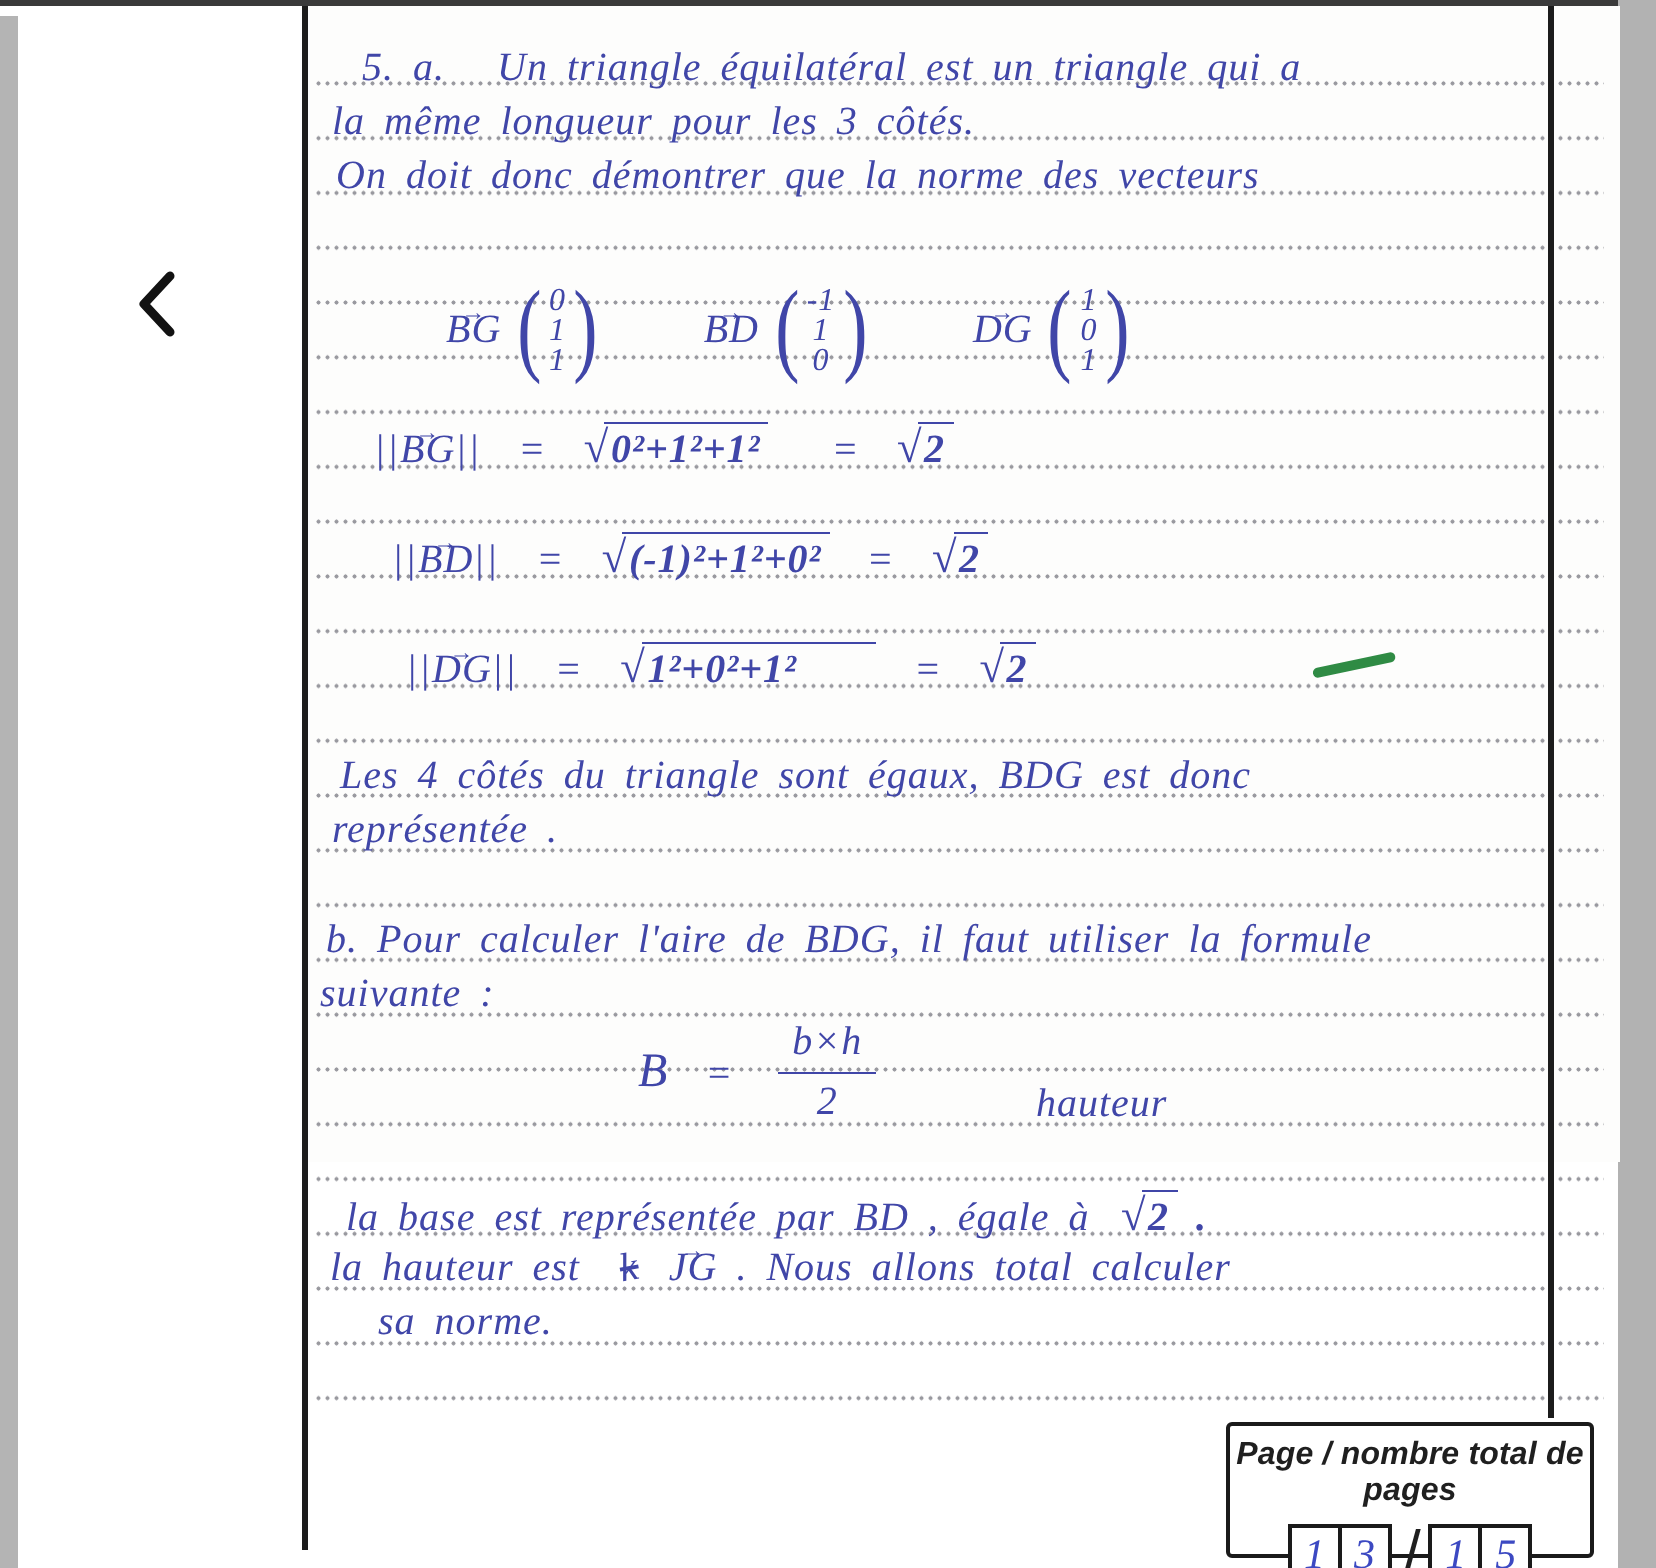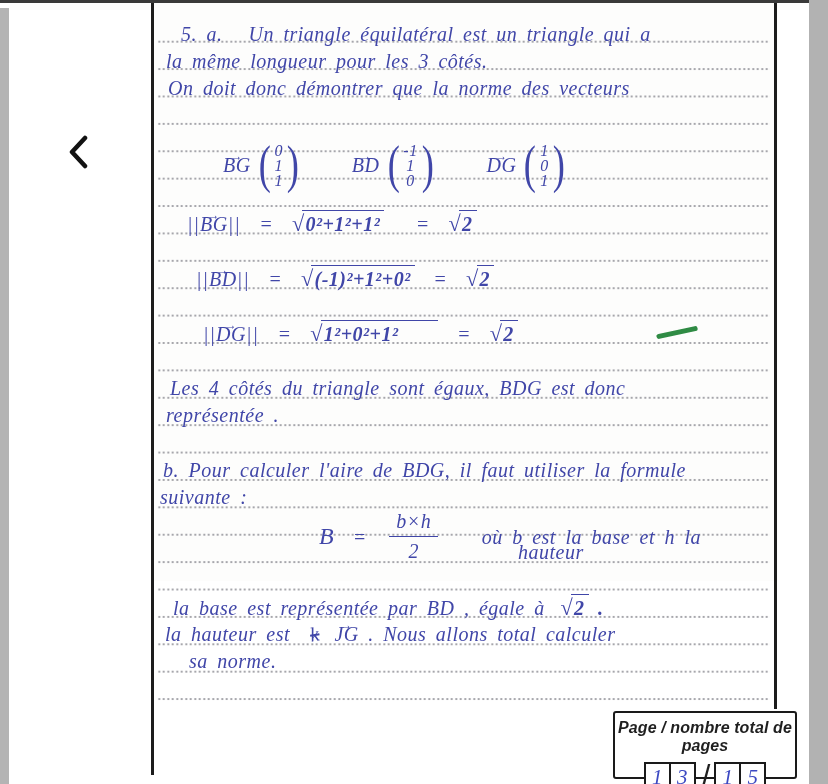--- a/index.html
+++ b/index.html
@@ -4,21 +4,21 @@
 <style>
   html,body { margin:0; padding:0; }
   body {
     width:828px; height:784px; position:relative; overflow:hidden;
     background:#ffffff; font-family:"Liberation Sans", sans-serif;
   }
   .top-bar { position:absolute; left:0; top:0; width:828px; height:3px; background:#3a3a3a; }
   .strip-left { position:absolute; left:0; top:8px; bottom:0; width:9px; background:#b4b4b4; }
   .strip-right { position:absolute; right:0; top:0; bottom:0; width:19px; background:#b2b2b2; }
 
-  .page { position:absolute; left:151px; top:3px; width:627px; height:578px; background:#fdfdfc; }
+  .page { position:absolute; left:151px; top:3px; width:627px; height:578px; background:#fdfdfc;padding-left:32px; }
   .page-border-left  { position:absolute; left:0; top:0; width:3px; height:772px; background:#1c1c1c; }
   .page-border-right { position:absolute; left:623px; top:0; width:3px; height:706px; background:#1c1c1c; }
 
   
   .ruling {
     position:absolute; left:6px; right:8px; top:25px; height:681px;
     background-image: radial-gradient(circle, #99999f 0.9px, rgba(0,0,0,0) 1.15px);
     background-size: 4.5px 27.4px;
   }
 
@@ -184,21 +184,20 @@
   <div class="hw" style="top:372px; left:19px">Les 4 côtés du triangle sont égaux, BDG est donc</div>
   <div class="hw" style="top:399px; left:15px">représentée .</div>
 
   <div class="hw" style="top:454px; left:12px">b. Pour calculer l'aire de BDG, il faut utiliser la formule</div>
   <div class="hw" style="top:481px; left:9px">suivante :</div>
 
   <div class="hw" style="top:505px; left:168px">
     <span style="font-size:24px">B</span>
     <span class="eq">=</span>
     <span class="frac"><span class="fnum">b×h</span><span class="fden">2</span></span>
-    <span style="margin-left:30px">où b est la base et h la</span>
   </div>
   <div class="hw" style="top:536px; left:367px">hauteur</div>
 
   <div class="hw" style="top:591px; left:22px">
     <span>la base est représentée par BD , égale à</span>
     <span class="sqrt" style="margin-left:6px"><span class="rad">√</span><span class="radicand">2</span></span>
     <span class="enddot">.</span>
   </div>
 
   <div class="hw" style="top:618px; left:14px">

